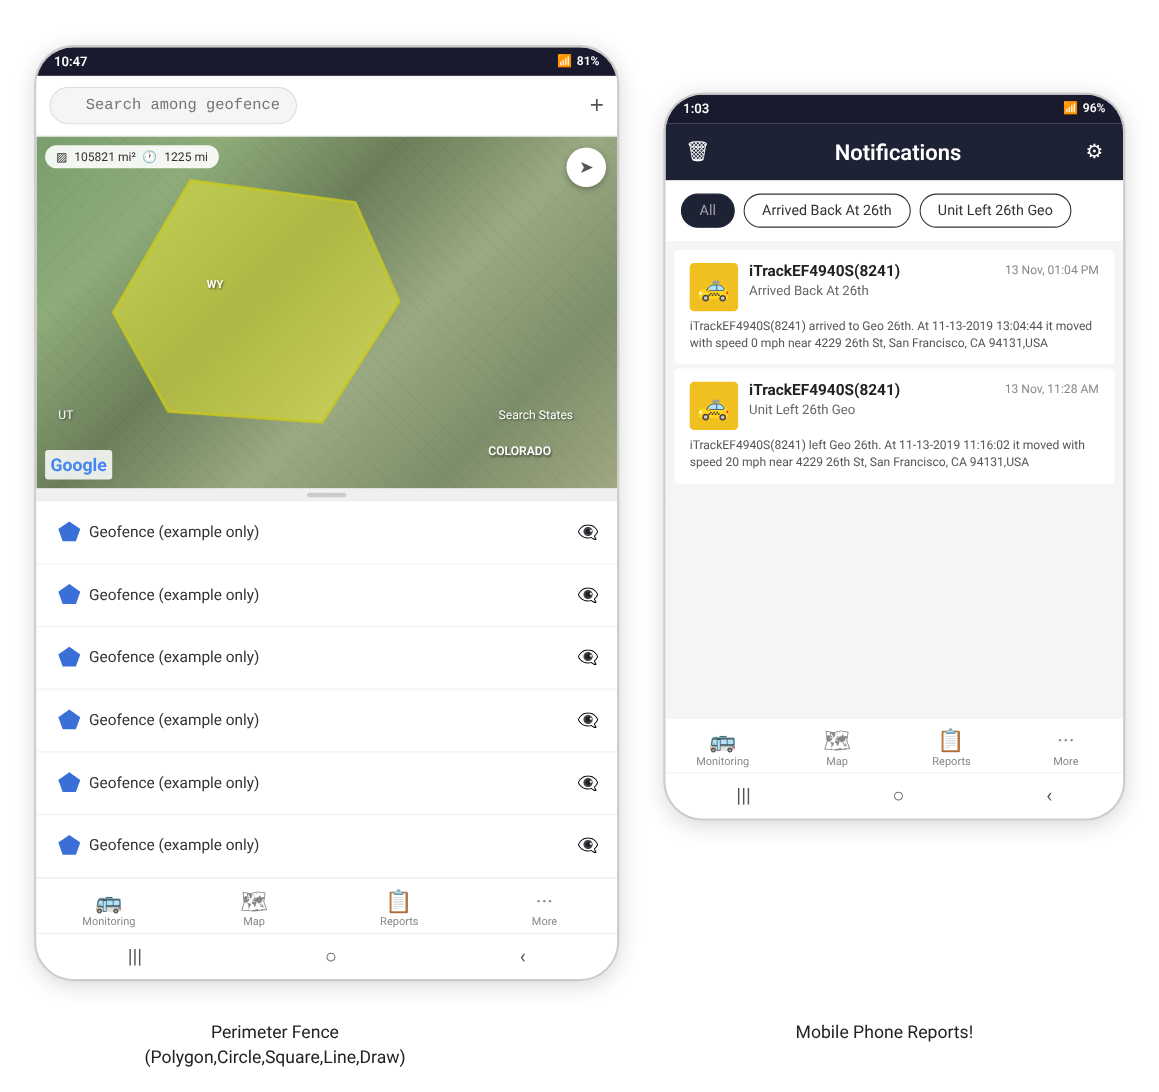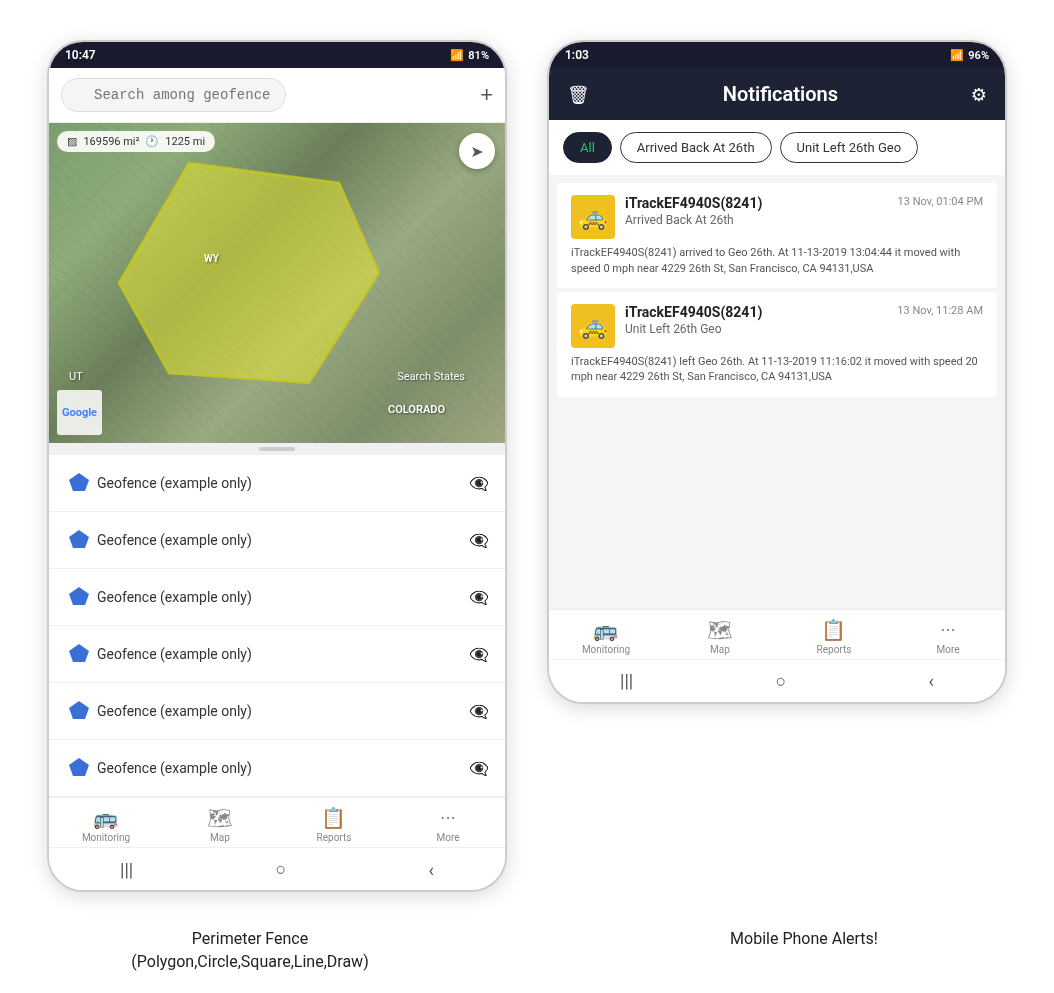--- a/index.html
+++ b/index.html
@@ -14,21 +14,21 @@
       justify-content: center;
     }
     .main-container {
       display: flex;
       gap: 40px;
       align-items: flex-start;
       padding: 20px;
     }
     
     .phone {
-      width: 460px;
+      width: 532px;
       background: #fff;
       border-radius: 36px;
       border: 2px solid #ccc;
       overflow: hidden;
       box-shadow: 0 4px 20px rgba(0,0,0,0.15);
     }
     .status-bar {
       background: #1a1a2e;
       color: #fff;
       display: flex;
@@ -145,22 +145,22 @@
       color: #fff;
       font-size: 11px;
       text-shadow: 1px 1px 2px rgba(0,0,0,0.5);
     }
     .google-logo {
       position: absolute;
       bottom: 8px;
       left: 8px;
       background: rgba(255,255,255,0.85);
       border-radius: 3px;
-      padding: 16px 5px;
-      font-size: 11px;
+      padding: 4px 5px;
+      font-size: 16px;
       font-weight: 700;
       color: #4285F4;
     }
     .map-compass {
       position: absolute;
       top: 10px;
       right: 10px;
       width: 36px;
       height: 36px;
       background: #fff;
@@ -253,26 +253,27 @@
       padding: 10px 0;
       border-top: 1px solid #f0f0f0;
     }
     .android-nav-btn {
       font-size: 18px;
       color: #555;
     }
 
     
     .phone-right {
-      width: 460px;
+      width: 420px;
       background: #fff;
       border-radius: 36px;
       border: 2px solid #ccc;
       overflow: hidden;
       box-shadow: 0 4px 20px rgba(0,0,0,0.15);
+      margin-top: 43px;
     }
     .notif-header {
       background: #1e2235;
       display: flex;
       align-items: center;
       justify-content: space-between;
       padding: 14px 18px;
     }
     .notif-title {
       color: #fff;
@@ -302,21 +303,21 @@
       padding: 7px 16px;
       font-size: 13px;
       cursor: pointer;
       white-space: nowrap;
       border: 1px solid #333;
       background: #fff;
       color: #333;
     }
     .chip.active {
       background: #1e2235;
-      color: #22c55e;
+      color: #a3a3a3;
       border-color: #1e2235;
     }
     
     .notif-list {
       background: #f5f5f5;
       padding: 8px;
       display: flex;
       flex-direction: column;
       gap: 0;
     }
@@ -424,21 +425,21 @@
     <div class="map-area">
       <div class="map-bg"></div>
       <div class="map-terrain"></div>
 
       <svg class="map-geofence" viewBox="0 0 280 250" xmlns="http://www.w3.org/2000/svg">
         <polygon points="80,10 230,30 270,120 200,230 60,220 10,130" fill="rgba(230,230,50,0.55)" stroke="rgba(200,200,30,0.8)" stroke-width="2.5"></polygon>
       </svg>
 
       <div class="map-stats">
         <span>▨</span>
-        <span>169596 mi²</span>
+        <span>105821 mi²</span>
         <span>🕐</span>
         <span>1225 mi</span>
       </div>
 
       <div class="map-compass">➤</div>
 
       <div class="map-label-wy">WY</div>
       <div class="map-label-us">Search States</div>
       <div class="map-label-colorado">COLORADO</div>
       <div class="map-label-ut">UT</div>
@@ -625,15 +626,15 @@
     </div>
   </div>
 
 </div>
 
 <div class="caption-area">
   <div class="caption">
     <span>Perimeter Fence<br>(Polygon,Circle,Square,Line,Draw)</span>
   </div>
   <div class="caption">
-    <span>Mobile Phone Alerts!</span>
+    <span>Mobile Phone Reports!</span>
   </div>
 </div>
 
 </body></html>

